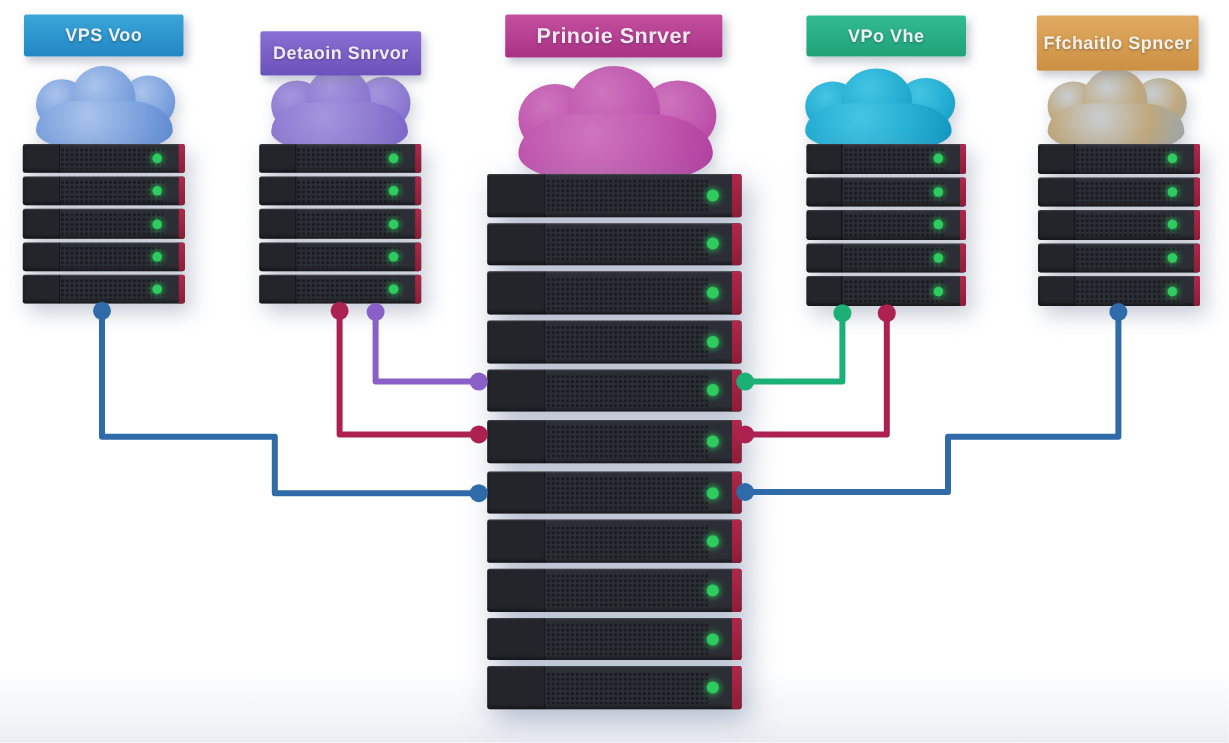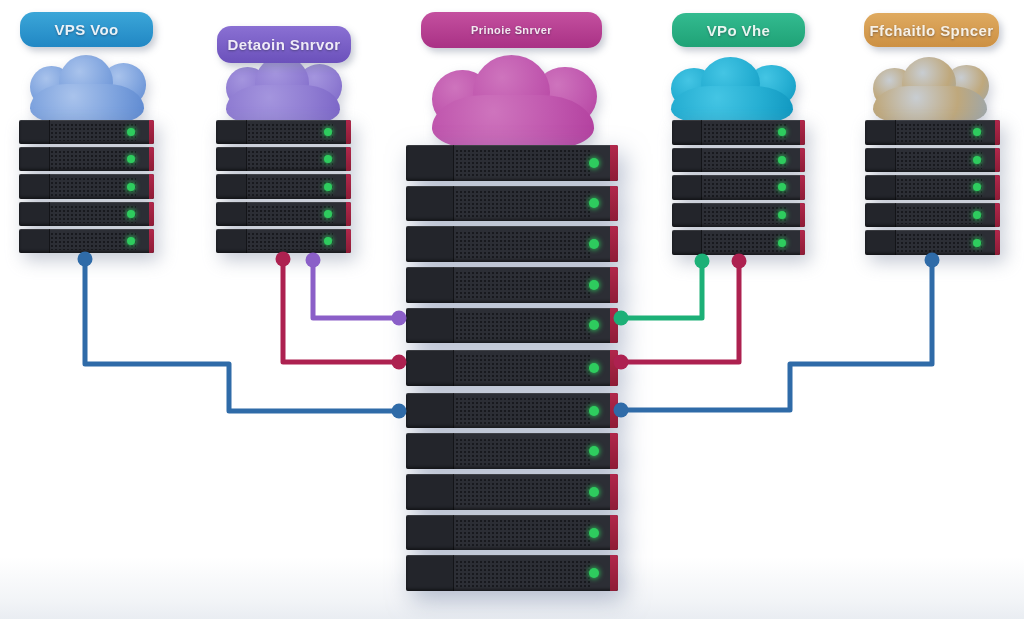--- a/index.html
+++ b/index.html
@@ -11,25 +11,25 @@
     background:linear-gradient(180deg,#ffffff 0%,#ffffff 90%,#f2f4f7 97%,#e9edf2 100%);
   }
   
   .node-label{
     position:absolute;
     display:flex;align-items:center;justify-content:center;
     background:linear-gradient(180deg,var(--label-top),var(--label-bottom));
     color:var(--label-text,#eef1f5);
     font-weight:700;font-size:15px;letter-spacing:.4px;
     text-shadow:0 1px 2px rgba(40,40,60,.45);
-    border-radius:14px;
+    border-radius:2px;
     box-shadow:3px 4px 7px rgba(130,140,160,.45);
     white-space:nowrap;
   }
-  .c2 .node-label{font-size:11px;}
+  .c2 .node-label{font-size:18px;}
   
   .cloud{position:absolute;filter:drop-shadow(3px 5px 6px rgba(120,130,155,.35));}
   .cloud i{
     position:absolute;display:block;border-radius:50%;
     background:radial-gradient(circle at 38% 30%, var(--cloud-light), var(--cloud-mid) 55%, var(--cloud-dark));
   }
   .cloud .p1{width:46%;height:78%;left:26%;top:0;}
   .cloud .p2{width:36%;height:60%;left:2%;top:16%;}
   .cloud .p3{width:38%;height:62%;right:0;top:12%;}
   .cloud .b {width:96%;height:58%;left:2%;bottom:0;border-radius:38% 38% 42% 42% / 70% 70% 48% 48%;}
@@ -74,21 +74,21 @@
   .c1 .rack{left:216px;top:120px;width:135px;height:133px;}
 
   .c2 .node-label{left:421px;top:12px;width:181px;height:36px;}
   .c2 .cloud{left:429px;top:55px;width:168px;height:96px;}
   .c2 .rack{left:406px;top:145px;width:212px;height:446px;}
 
   .c3 .node-label{left:672px;top:13px;width:133px;height:34px;text-align:center;}
   .c3 .cloud{left:668px;top:57px;width:128px;height:68px;}
   .c3 .rack{left:672px;top:120px;width:133px;height:135px;}
 
-  .c4 .node-label{left:864px;top:13px;width:135px;height:34px;}
+  .c4 .node-label{left:864px;top:13px;width:135px;height:46px;}
   .c4 .cloud{left:871px;top:57px;width:118px;height:68px;}
   .c4 .rack{left:865px;top:120px;width:135px;height:135px;}
 
   
   #wires{position:absolute;left:0;top:0;width:1024px;height:619px;z-index:6;pointer-events:none;}
   .cluster .rack,.cluster .node-label{z-index:3;}
   .cluster .cloud{z-index:1;}
   .rack,.node-label{position:absolute;}
 </style>
 </head>

